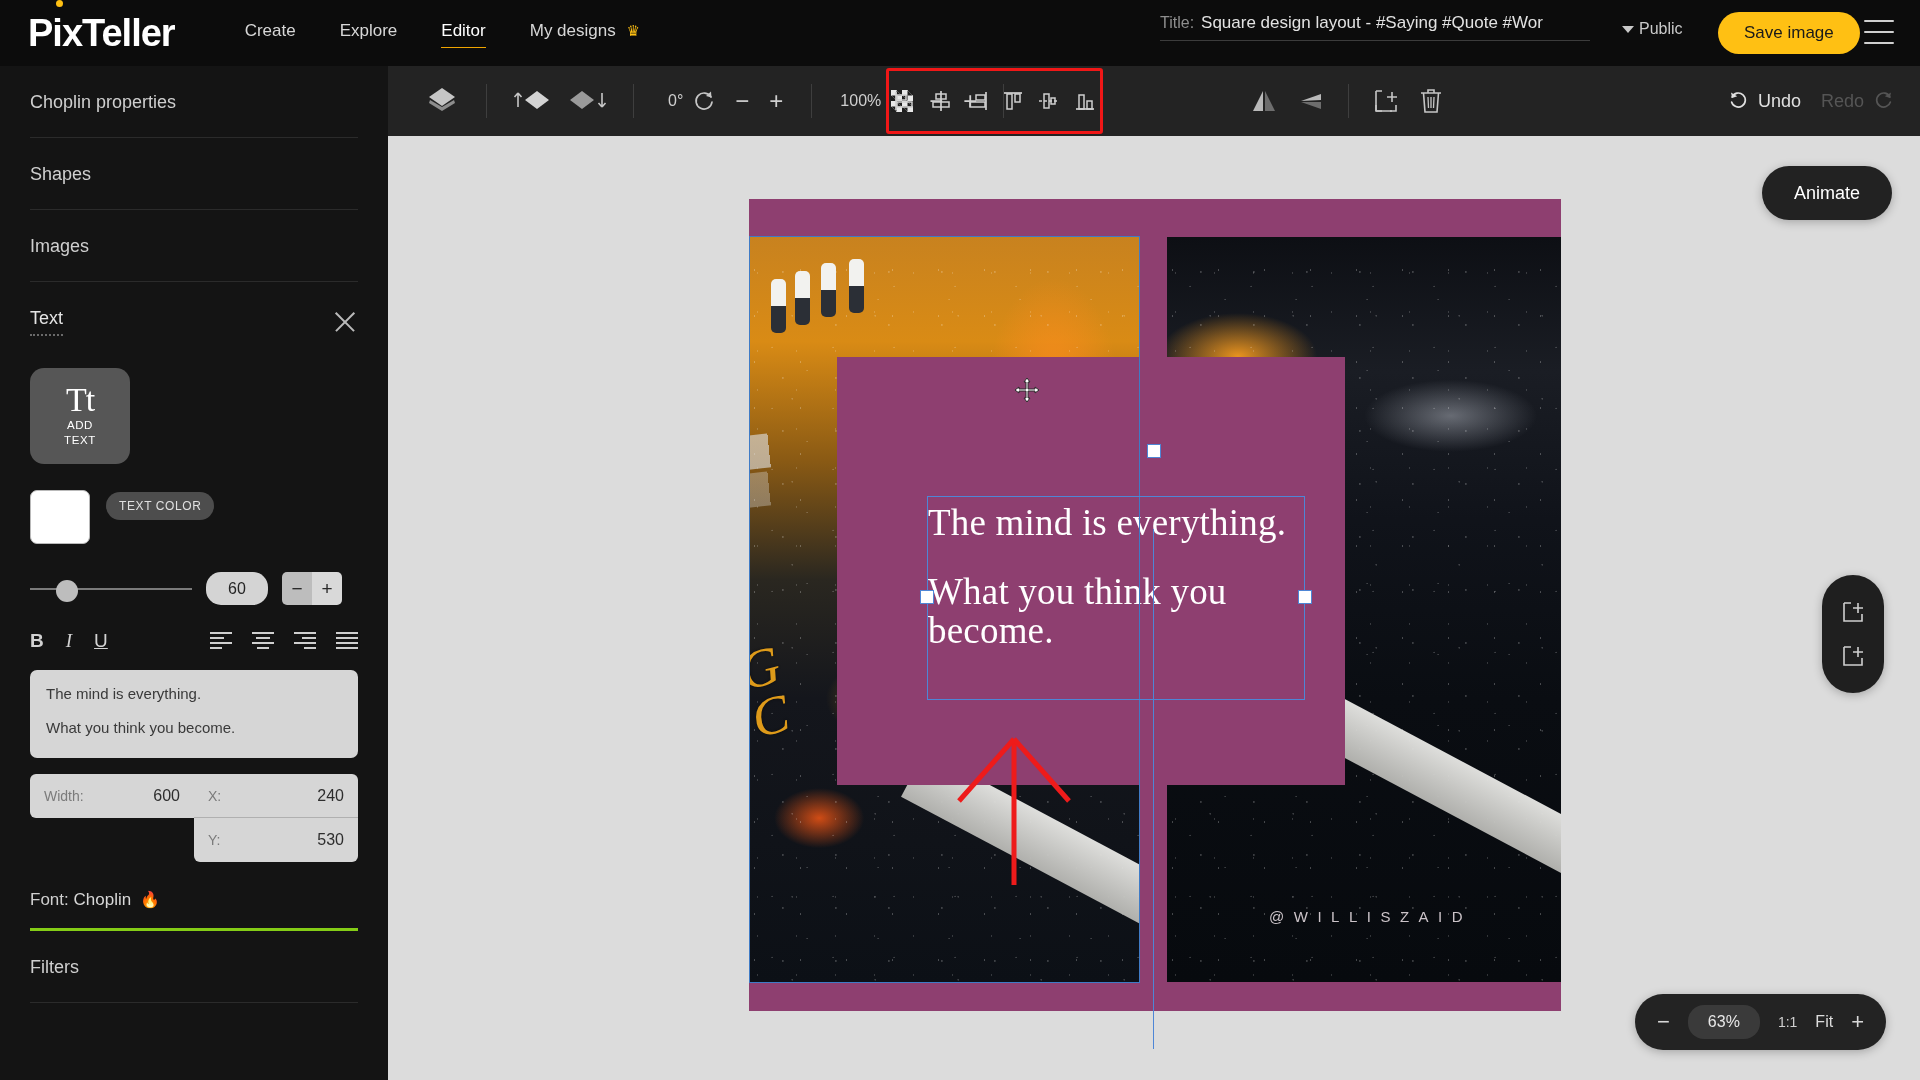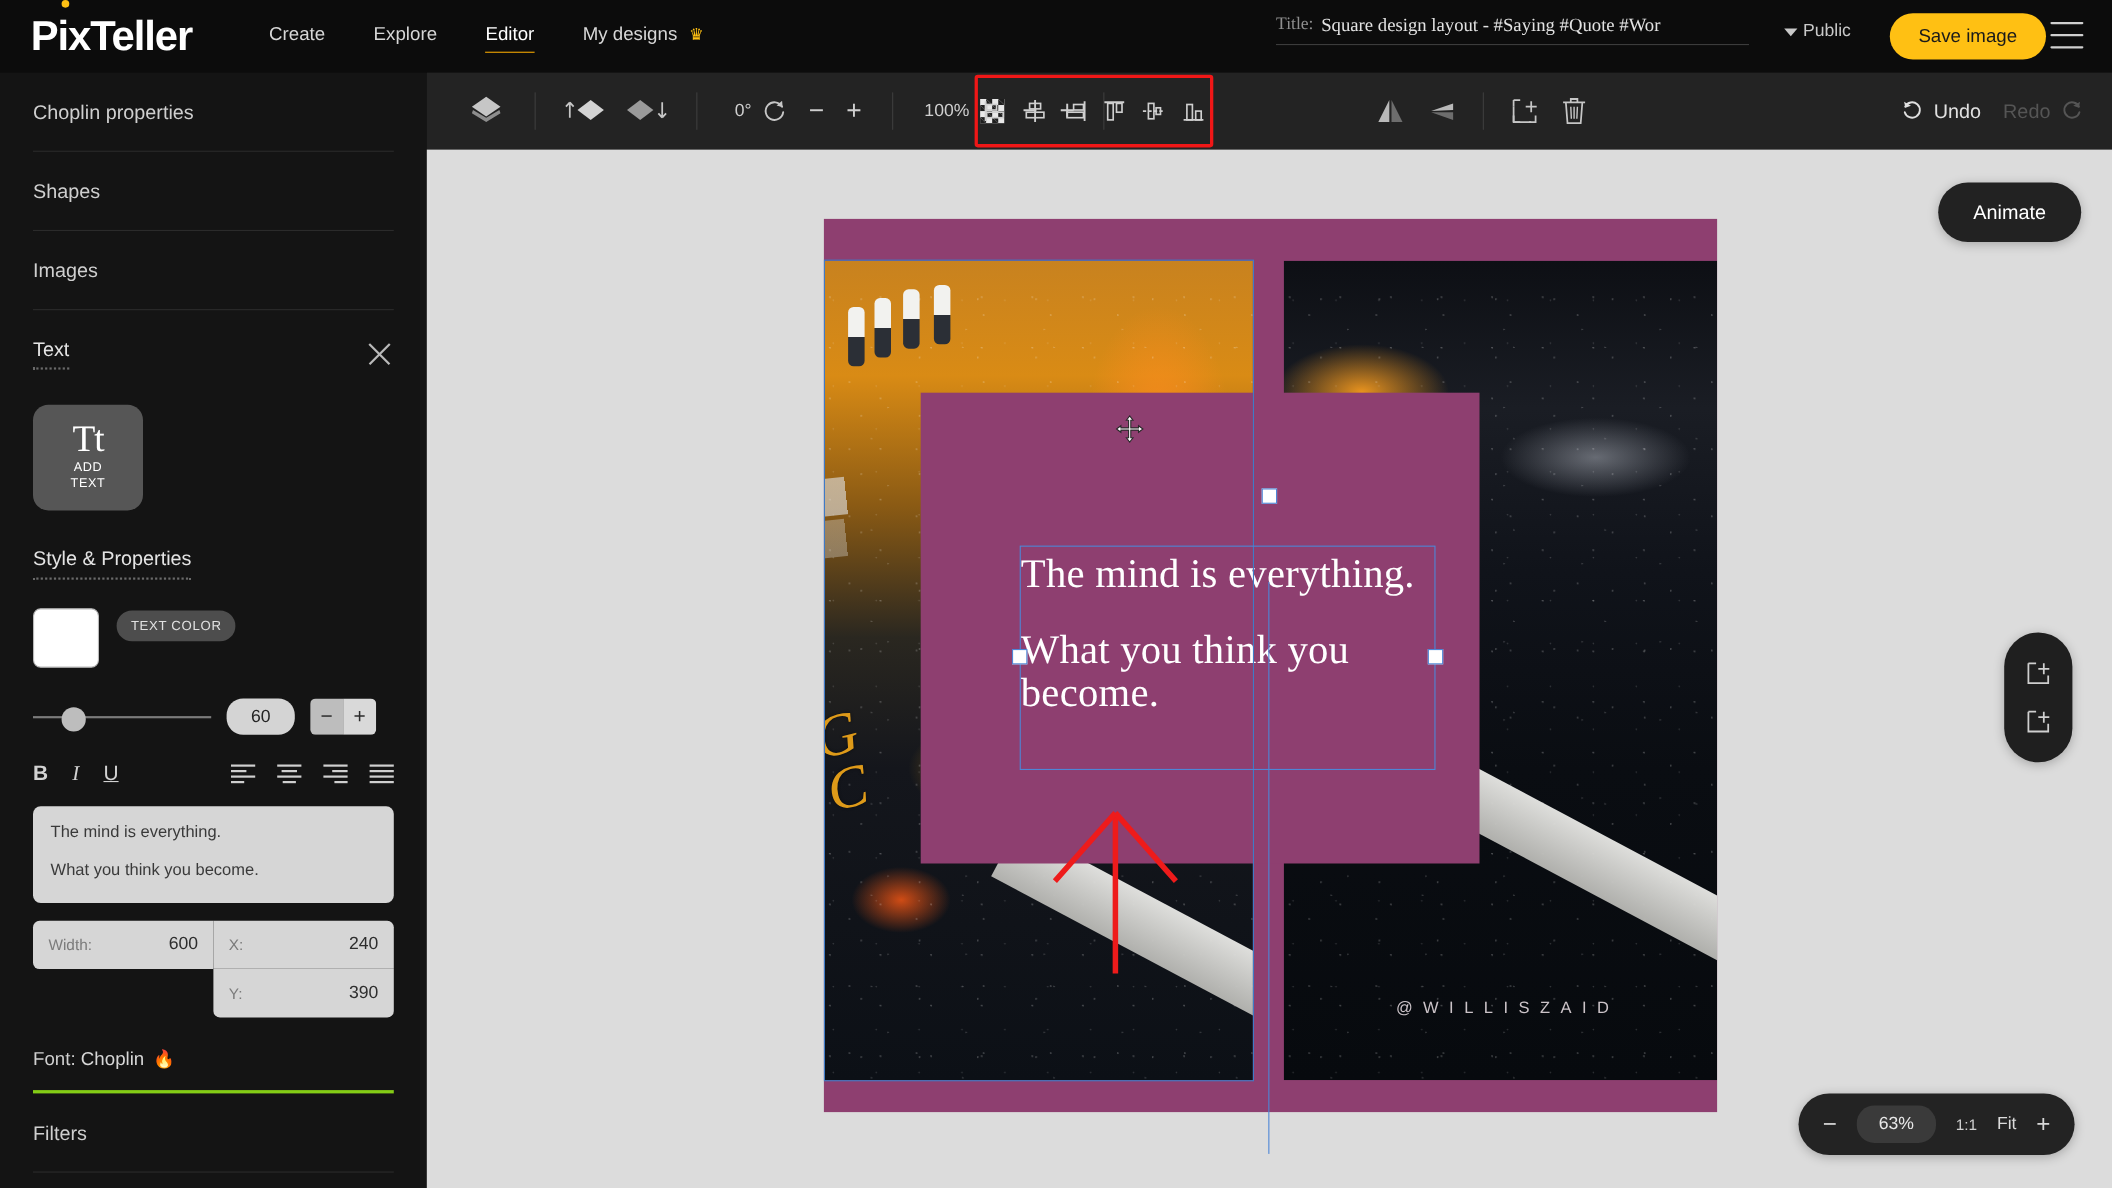--- a/index.html
+++ b/index.html
@@ -40,23 +40,23 @@
     content: ""; position: absolute; left: 0; right: 0; bottom: -3px;
     height: 1px; background: #f0a500;
   }
   .crown { color: #ffc013; font-size: 15px; margin-left: 6px; }
 
   .title-wrap {
     position: absolute; left: 1160px; top: 13px;
     display: flex; align-items: center; gap: 4px;
   }
   .title-field {
-    display: flex; align-items: flex-start; gap: 7px;
+    display: flex; align-items: center; gap: 7px;
     border-bottom: 1px solid #3c3c3c; padding-bottom: 7px;
-    width: 430px; overflow: hidden; white-space: nowrap; font-family: Liberation Serif, serif;
+    width: 430px; overflow: hidden; white-space: nowrap;
   }
   .title-label { font-size: 16px; color: #8e8e8e; }
   .title-value { font-size: 17px; color: #e2e2e2; white-space: nowrap; }
 
   .visibility {
     position: absolute; left: 1622px; top: 20px;
     display: flex; align-items: center; gap: 5px;
     color: #c9c9c9; font-size: 16px; cursor: pointer;
   }
   .caret-down {
@@ -412,21 +412,20 @@
     </div>
 
     <div class="addtext-btn">
       <span class="addtext-glyph">Tt</span>
       <span class="addtext-label">
         <span>ADD</span><br>
         <span>TEXT</span>
       </span>
     </div>
 
-    <div><span class="style-head">Style &amp; Properties</span></div>
 
     <div class="color-row">
       <div class="color-swatch"></div>
       <div class="color-chip">TEXT COLOR</div>
     </div>
 
     <div class="slider-row">
       <div class="slider">
         <span class="track"></span>
         <span class="knob"></span>
@@ -482,21 +481,21 @@
         <span class="cell-key">Width:</span>
         <span class="cell-val">600</span>
       </div>
       <div class="right-col">
         <div class="right-cell">
           <span class="cell-key">X:</span>
           <span class="cell-val">240</span>
         </div>
         <div class="right-cell">
           <span class="cell-key">Y:</span>
-          <span class="cell-val">390</span>
+          <span class="cell-val">530</span>
         </div>
       </div>
     </div>
 
     <div class="font-row">
       <span>Font:</span>
       <span class="fname">Choplin</span>
       <span class="fire">🔥</span>
     </div>
 

